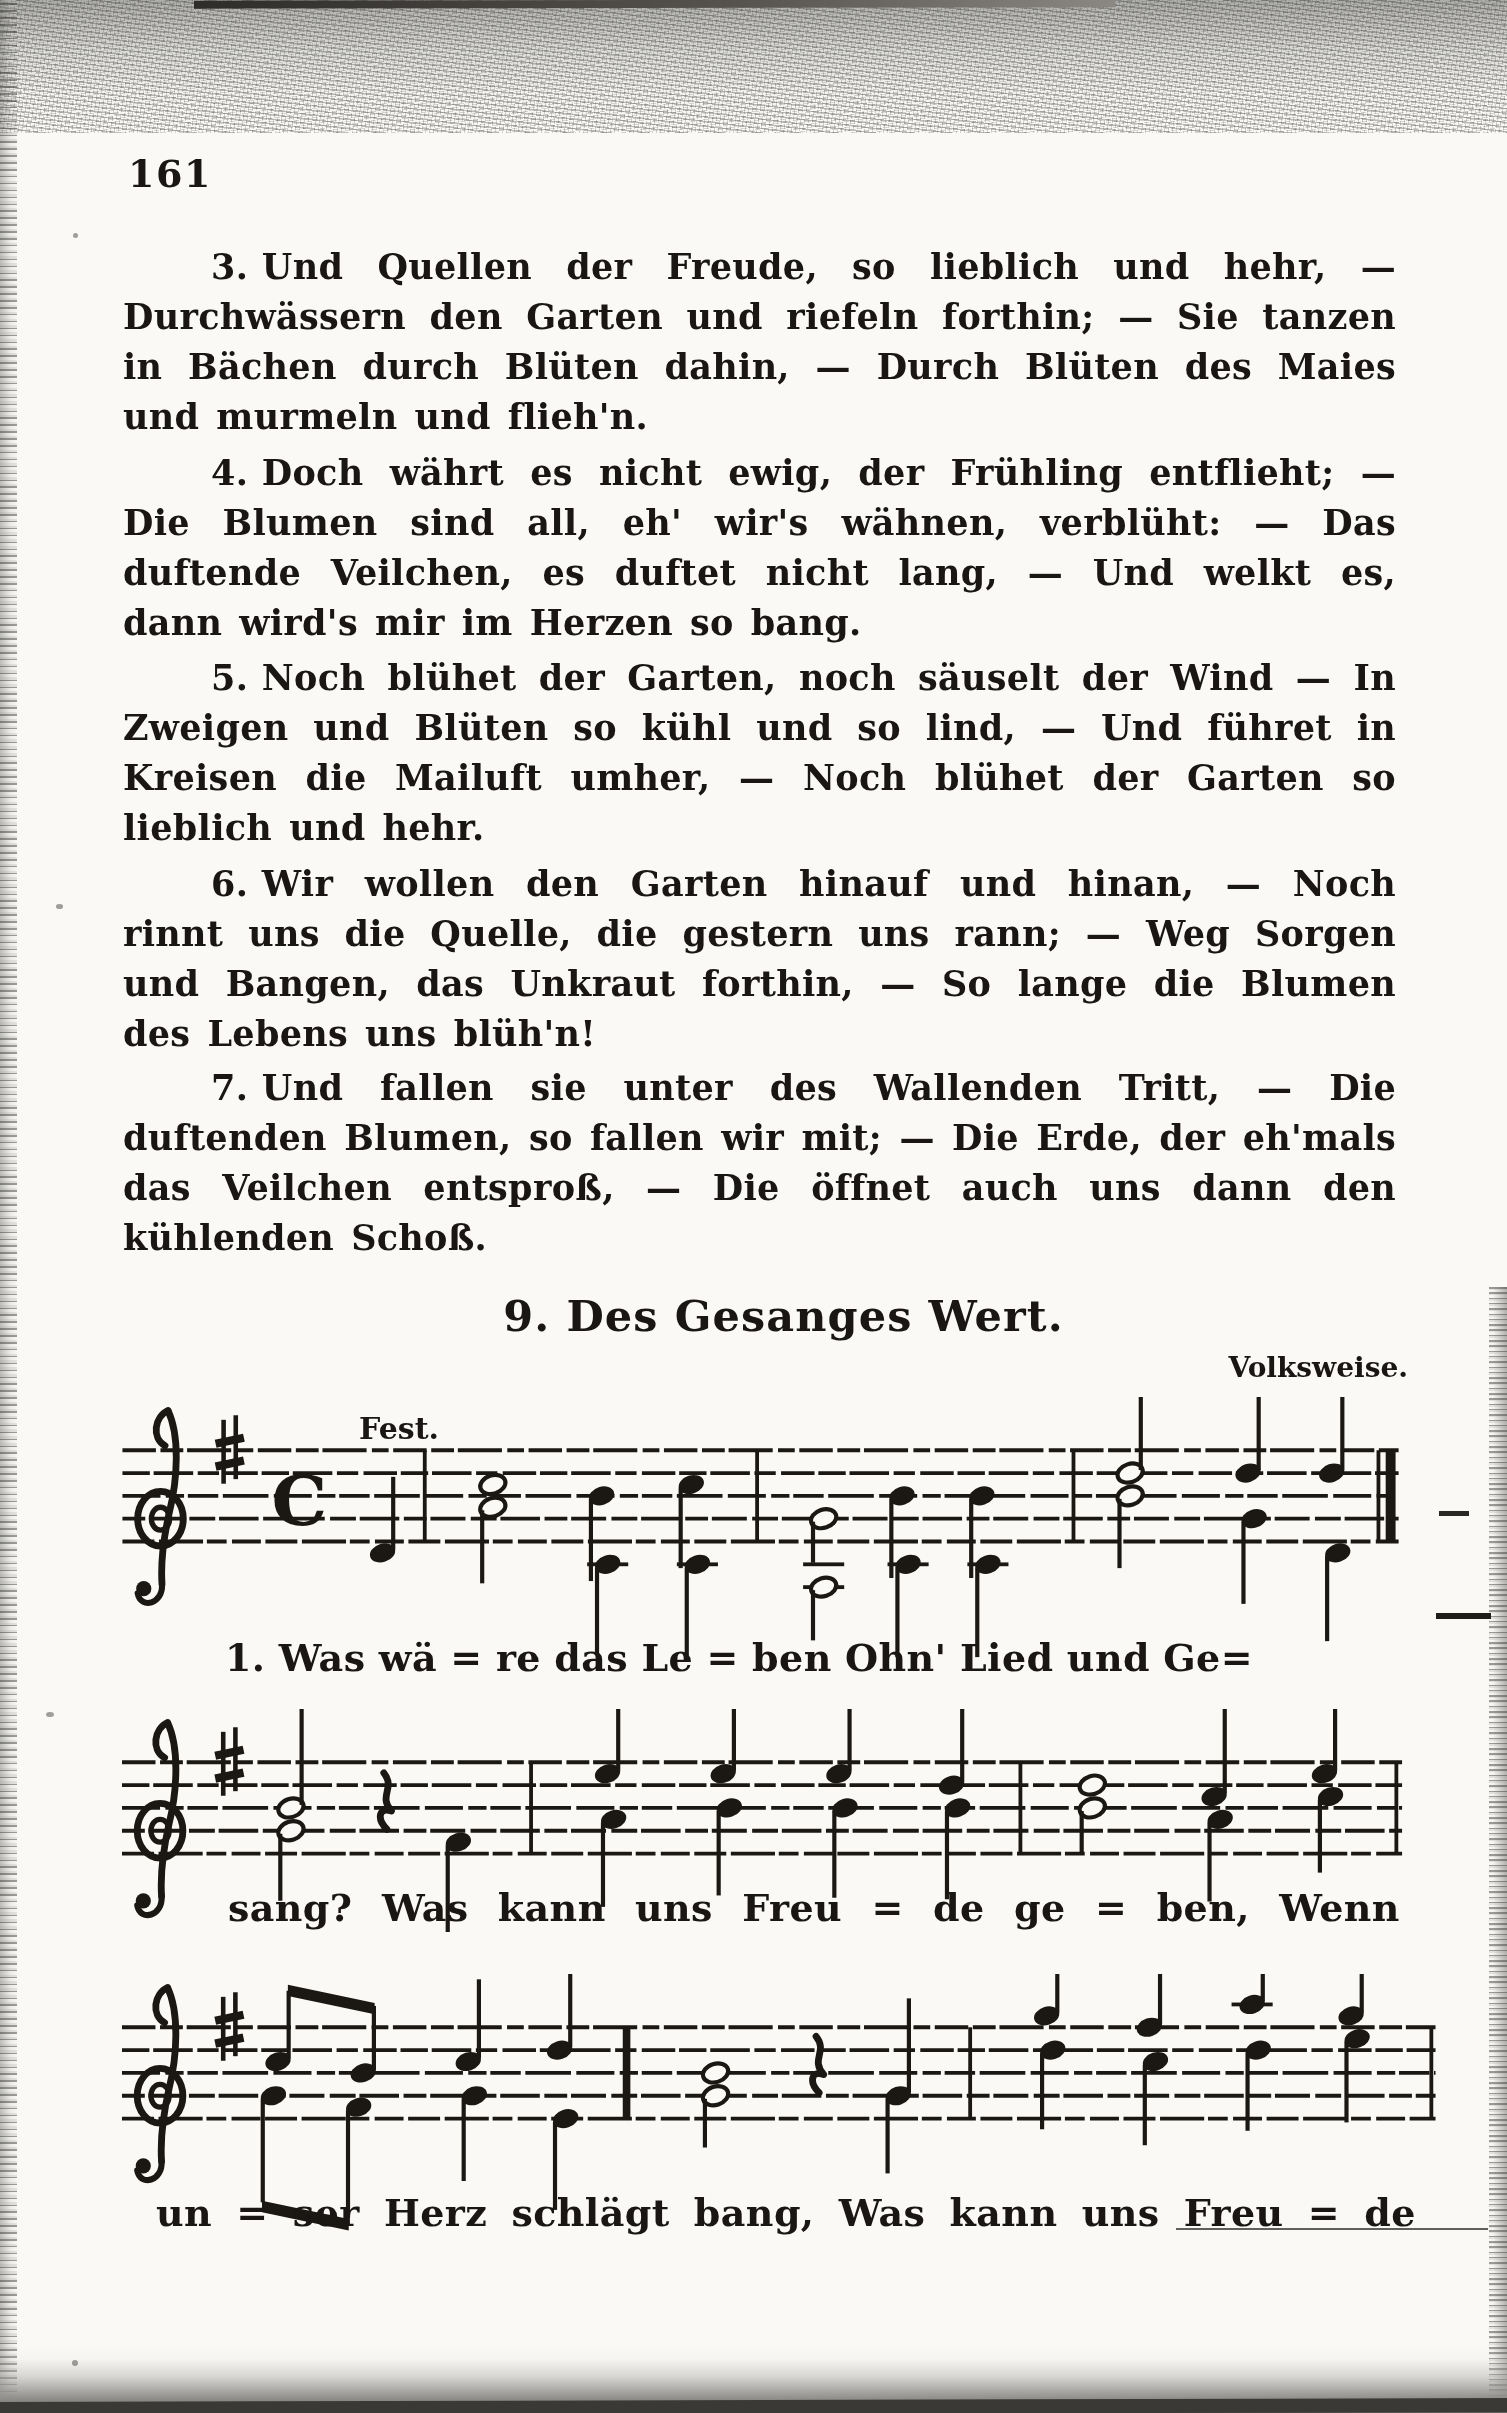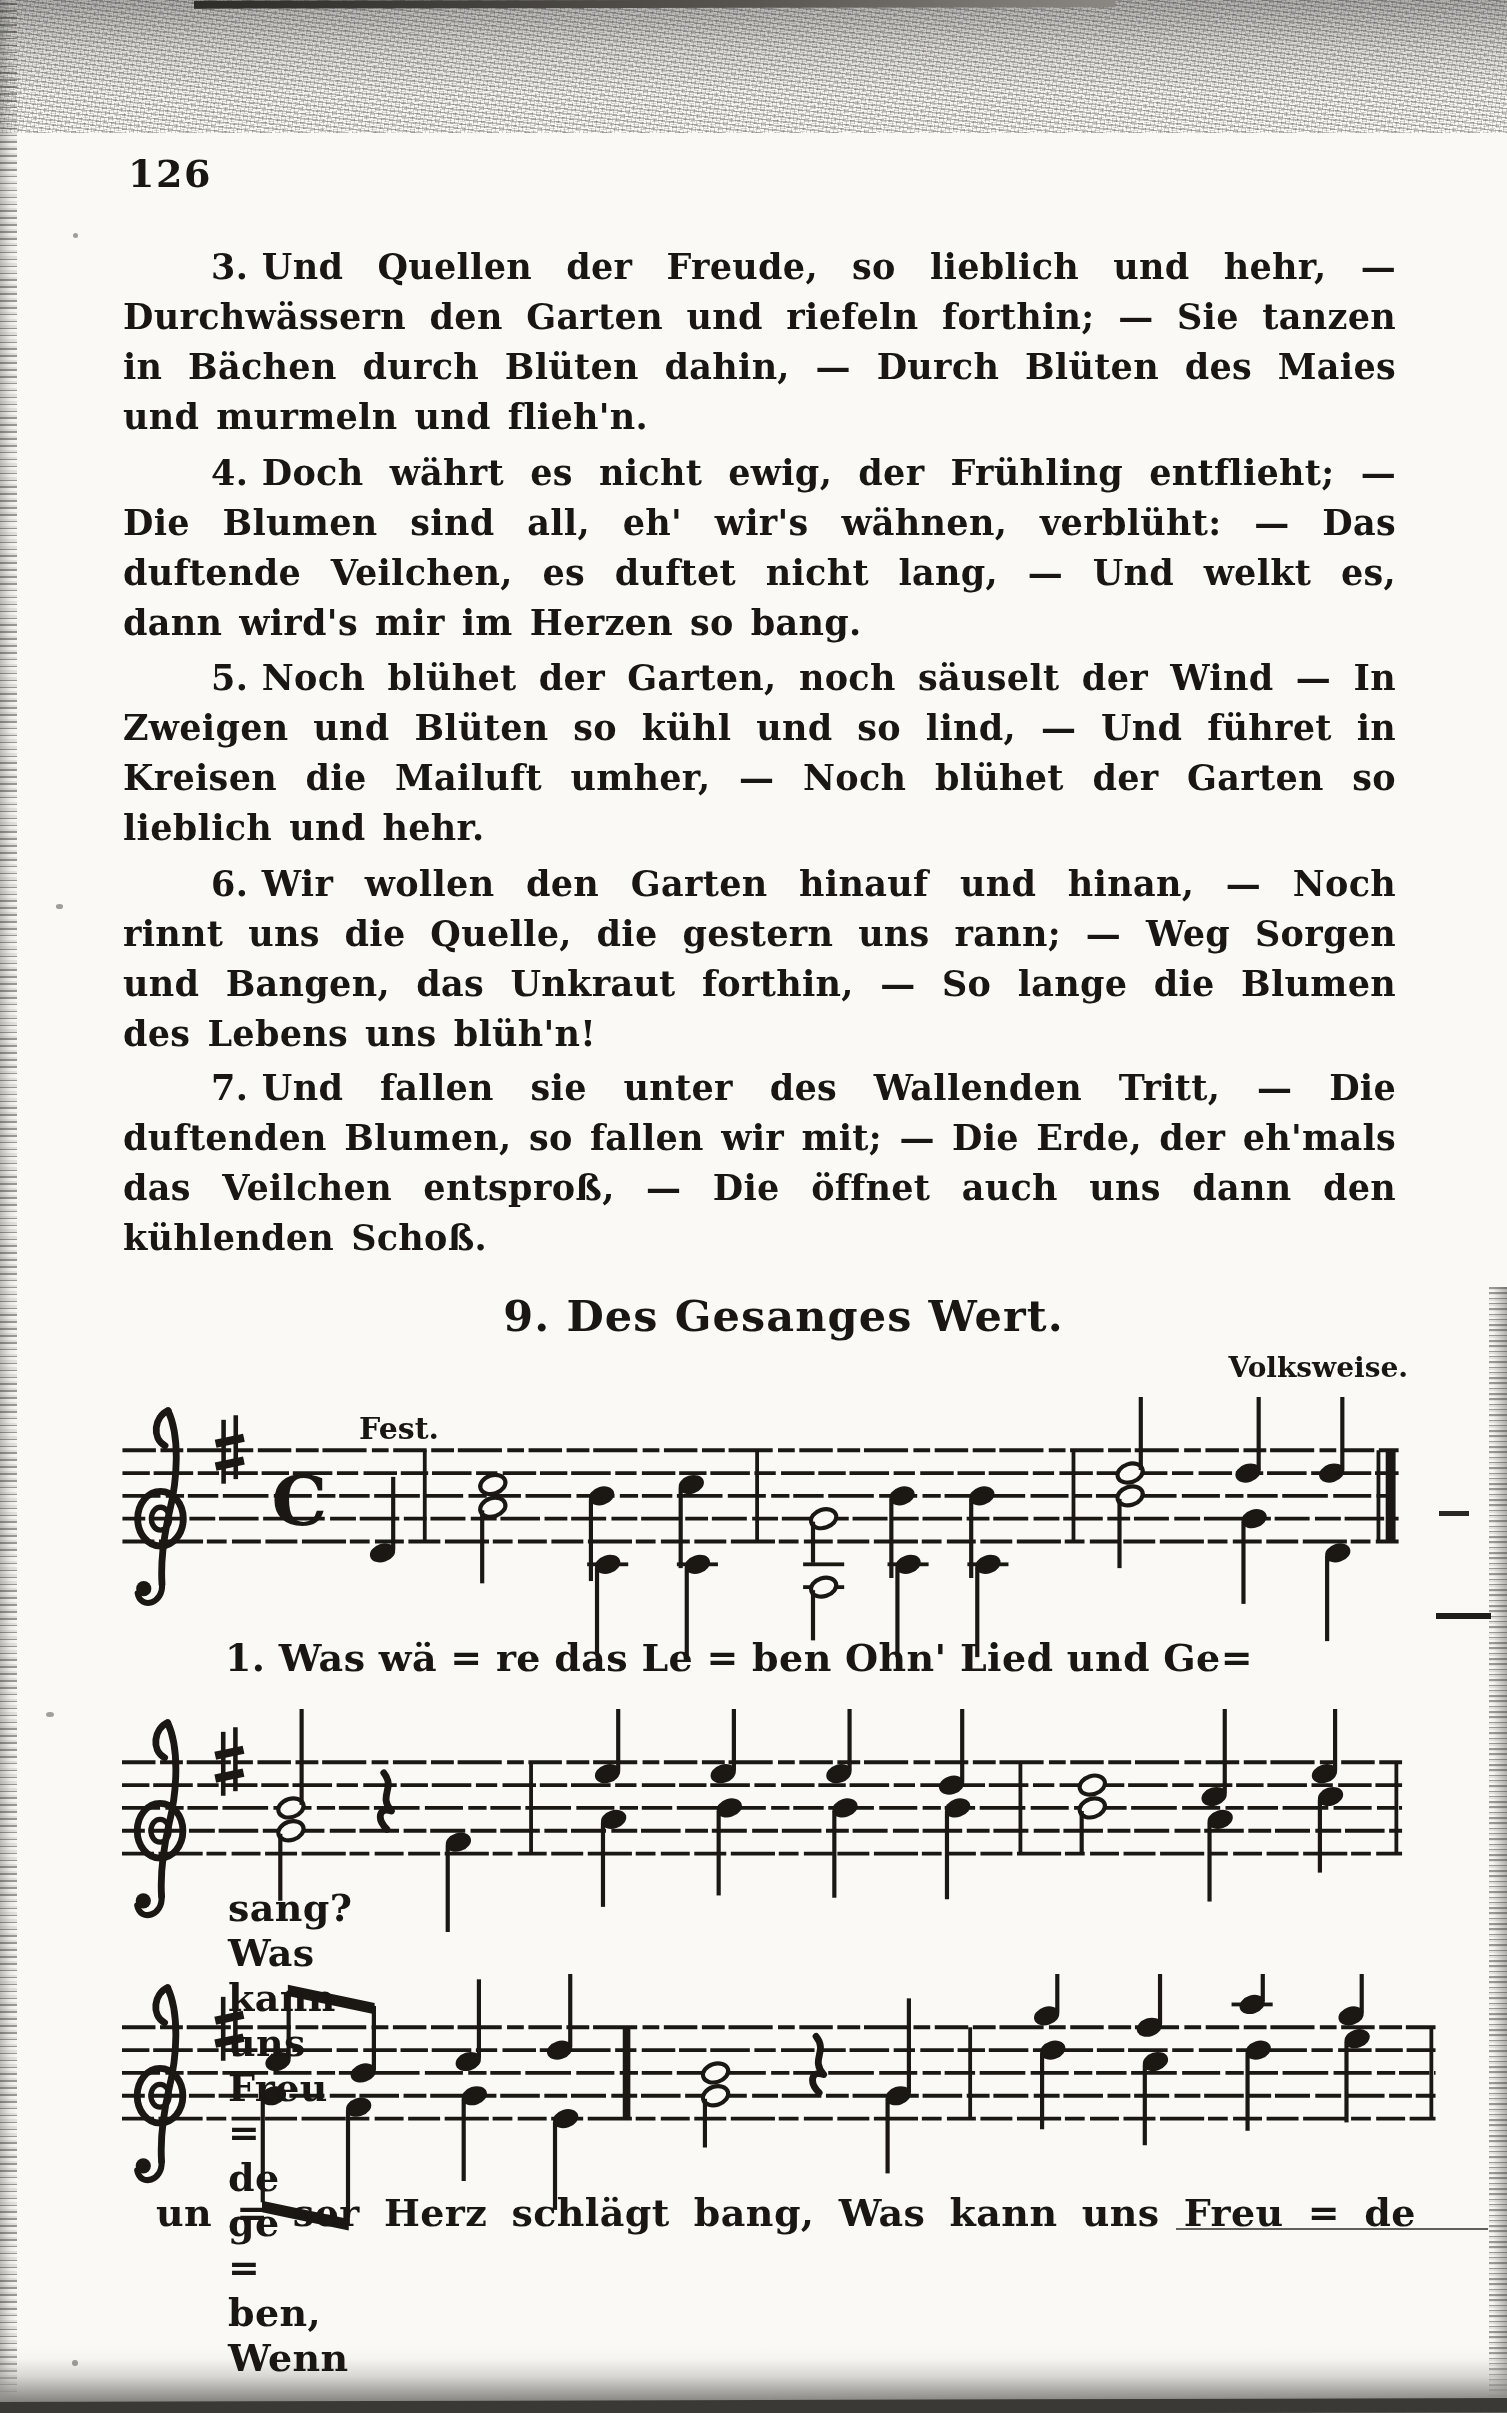--- a/index.html
+++ b/index.html
@@ -58,21 +58,21 @@
   <div class="bottom-band"></div>
   <div class="bottom-line"></div>
   <div class="hairline-right"></div>
   <div class="dash-a"></div>
   <div class="dash-b"></div>
   <div class="speck" style="left:73px;top:233px;width:5.3px;height:5.3px"></div>
   <div class="speck" style="left:56px;top:904px;width:6.9px;height:4.6px"></div>
   <div class="speck" style="left:46px;top:1712px;width:7.6px;height:5.3px"></div>
   <div class="speck" style="left:72px;top:2360px;width:6px;height:6px"></div>
 
-  <div class="page-number">126</div>
+  <div class="page-number">161</div>
 
   <p class="verse" style="top:242px"><span class="vnum">3.</span><span>Und Quellen der Freude, so lieblich und hehr, — Durchwässern den Garten und riefeln forthin; — Sie tanzen in Bächen durch Blüten dahin, — Durch Blüten des Maies und murmeln und flieh'n.</span></p>
   <p class="verse" style="top:448px"><span class="vnum">4.</span><span>Doch währt es nicht ewig, der Frühling entflieht; — Die Blumen sind all, eh' wir's wähnen, verblüht: — Das duftende Veilchen, es duftet nicht lang, — Und welkt es, dann wird's mir im Herzen so bang.</span></p>
   <p class="verse" style="top:653px"><span class="vnum">5.</span><span>Noch blühet der Garten, noch säuselt der Wind — In Zweigen und Blüten so kühl und so lind, — Und führet in Kreisen die Mailuft umher, — Noch blühet der Garten so lieblich und hehr.</span></p>
   <p class="verse" style="top:859px"><span class="vnum">6.</span><span>Wir wollen den Garten hinauf und hinan, — Noch rinnt uns die Quelle, die gestern uns rann; — Weg Sorgen und Bangen, das Unkraut forthin, — So lange die Blumen des Lebens uns blüh'n!</span></p>
   <p class="verse" style="top:1063px"><span class="vnum">7.</span><span>Und fallen sie unter des Wallenden Tritt, — Die duftenden Blumen, so fallen wir mit; — Die Erde, der eh'mals das Veilchen entsproß, — Die öffnet auch uns dann den kühlenden Schoß.</span></p>
 
   <div class="song-title">9. Des Gesanges Wert.</div>
   <div class="attribution">Volksweise.</div>
   <div class="tempo">Fest.</div>
@@ -386,21 +386,21 @@
         <span>re</span>
         <span>das</span>
         <span>Le</span>
         <span>=</span>
         <span>ben</span>
         <span>Ohn'</span>
         <span>Lied</span>
         <span>und</span>
         <span>Ge=</span>
       </div>
-      <div class="lyrics" style="left: 228px; width: 1172px; top: 1885px; flex-direction: column;">
+      <div class="lyrics" style="left: 228px; width: 1172px; top: 1885px;">
         <span>sang?</span>
         <span>Was</span>
         <span>kann</span>
         <span>uns</span>
         <span>Freu</span>
         <span>=</span>
         <span>de</span>
         <span>ge</span>
         <span>=</span>
         <span>ben,</span>

